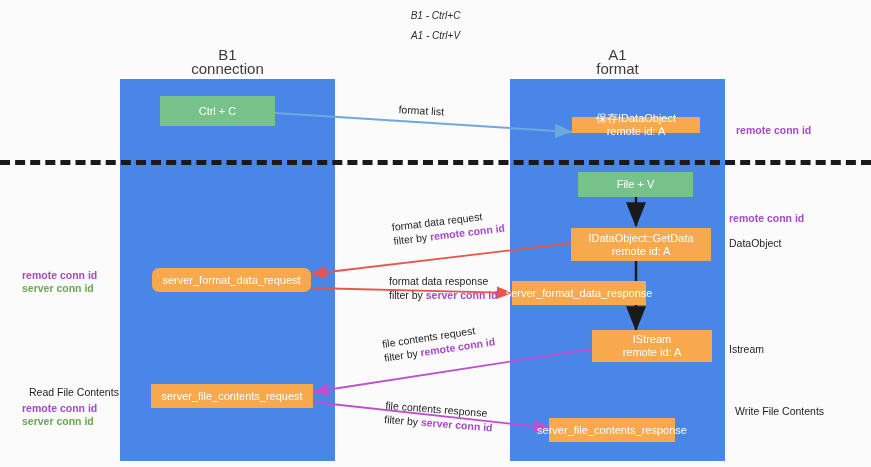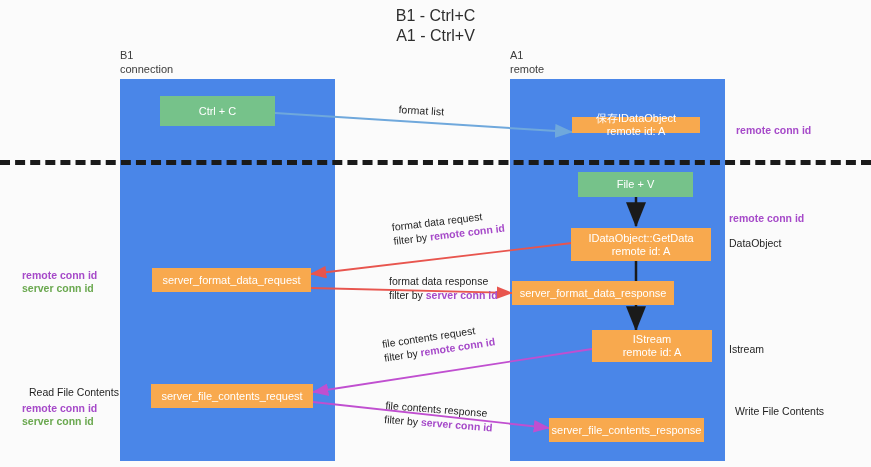--- a/index.html
+++ b/index.html
@@ -23,33 +23,35 @@
     left: 0; top: 0;
     width: 871px; height: 467px;
     pointer-events: none;
   }
   .lane {
     position: absolute;
     background: #4a86e8;
   }
   .lane-title {
     position: absolute;
-    font-size: 11px;
+    text-align: center;
+    font-size: 15px;
     color: #3c3c3c;
     line-height: 14px;
     white-space: pre-line;
   }
   .title-block {
     position: absolute;
     left: 0; right: 0; top: 6px;
     text-align: center;
-    font-size: 16px;
+    font-size: 10px;
     color: #2e2e2e;
     line-height: 20px;
     white-space: pre-line;
+    font-style: italic;
   }
   .node {
     position: absolute;
     box-sizing: border-box;
     color: #ffffff;
     font-size: 11px;
     line-height: 13px;
     display: flex;
     flex-direction: column;
     align-items: center;
@@ -99,21 +101,21 @@
 <body>
 
 <div id="canvas">
 
   <div class="title-block">B1 - Ctrl+C
 A1 - Ctrl+V</div>
 
   <div class="lane-title" style="left:120px; top:48px; width:215px;">B1
 connection</div>
   <div class="lane-title" style="left:510px; top:48px; width:215px;">A1
-remote</div>
+format</div>
 
   <div class="lane" style="left:120px; top:79px; width:215px; height:382px;"></div>
   <div class="lane" style="left:510px; top:79px; width:215px; height:382px;"></div>
 
   <svg class="layer" viewBox="0 0 871 467">
     <defs>
       <marker id="ah-blue" markerWidth="9" markerHeight="7" refX="8.5" refY="3.5" orient="auto">
         <polygon points="0 0, 9 3.5, 0 7" fill="#6fa8dc"></polygon>
       </marker>
       <marker id="ah-red" markerWidth="9" markerHeight="7" refX="8.5" refY="3.5" orient="auto">
@@ -147,30 +149,30 @@
   <div class="node green" style="left:160px; top:96px; width:115px; height:30px;">Ctrl + C</div>
 
   <div class="node orange" style="left:572px; top:117px; width:128px; height:16px;">保存IDataObject
 remote id: A</div>
 
   <div class="node green" style="left:578px; top:172px; width:115px; height:25px;">File + V</div>
 
   <div class="node orange" style="left:571px; top:228px; width:140px; height:33px;">IDataObject::GetData
 remote id: A</div>
 
-  <div class="node orange" style="left:152px; top:268px; width:159px; height:24px;">server_format_data_request</div>
-
-  <div class="node orange" style="left:512px; top:281px; width:162px; height:24px;">server_format_data_response</div>
+  <div class="node orange" style="left:152px; top:268px; width:159px; height:24px;border-radius:7px;">server_format_data_request</div>
+
+  <div class="node orange" style="left:512px; top:281px; width:134px; height:24px;">server_format_data_response</div>
 
   <div class="node orange" style="left:592px; top:330px; width:120px; height:32px;">IStream
 remote id: A</div>
 
   <div class="node orange" style="left:151px; top:384px; width:162px; height:24px;">server_file_contents_request</div>
 
-  <div class="node orange" style="left:549px; top:418px; width:155px; height:24px;">server_file_contents_response</div>
+  <div class="node orange" style="left:549px; top:418px; width:126px; height:24px;">server_file_contents_response</div>
 
   <div class="edge-label rot" style="left:399px; top:102px; transform: rotate(3.2deg);">format list</div>
 
   <div class="edge-label rot" style="left:391px; top:220px; transform: rotate(-6.8deg);">
     <div>format data request</div>
     <div>
       <span class="kw-dark">filter by </span><span class="kw-purple">remote conn id</span>
     </div>
   </div>
 

